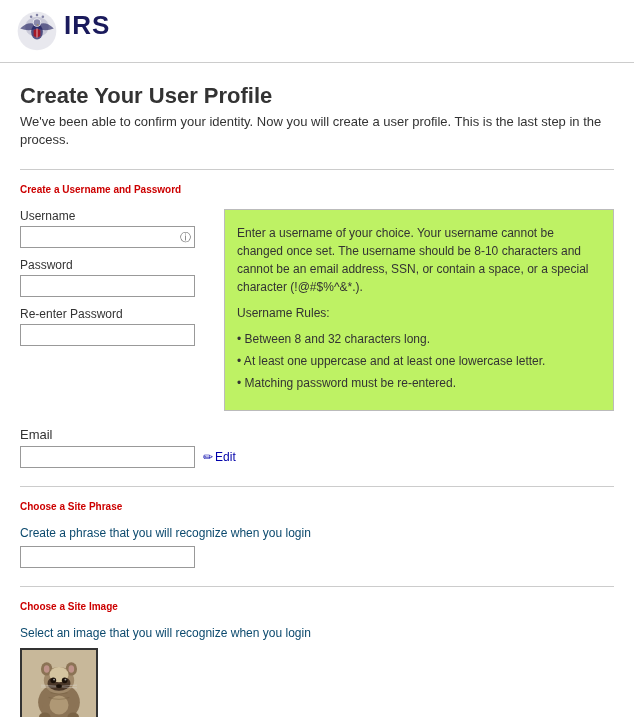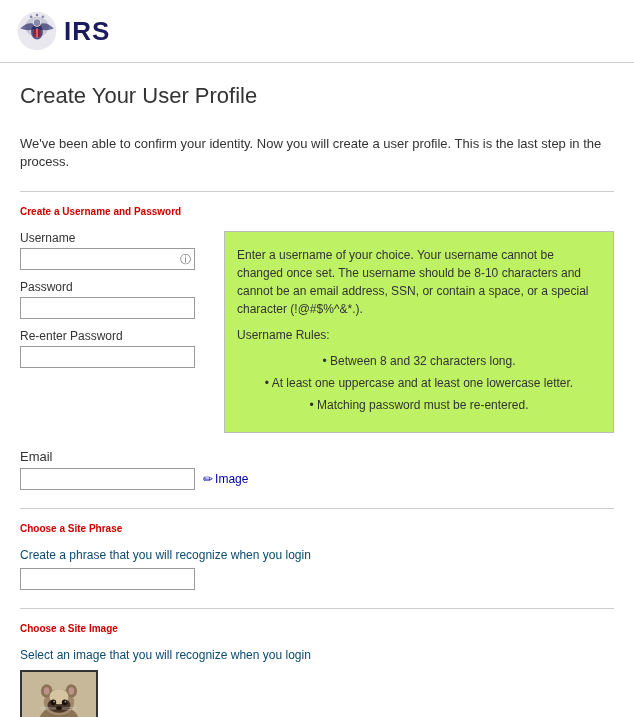--- a/index.html
+++ b/index.html
@@ -17,21 +17,20 @@
     .header {
       background: #fff;
       padding: 10px 16px 10px 16px;
       border-bottom: 1px solid #ccc;
       display: flex;
       align-items: center;
     }
 
     .irs-logo {
       display: flex;
-      align-items: center;
       gap: 6px;
     }
 
     .irs-eagle {
       width: 42px;
       height: 42px;
     }
 
     .irs-text {
       font-size: 26px;
@@ -40,23 +39,23 @@
       font-family: Arial, sans-serif;
       letter-spacing: 1px;
     }
 
     .main-content {
       padding: 20px 20px 20px 20px;
     }
 
     .page-title {
       font-size: 22px;
-      font-weight: normal;
-      color: #333;
-      margin-bottom: 26px;
+      font-weight: bold;
+      color: #333;
+      margin-bottom: 4px;
     }
 
     .page-description {
       font-size: 13px;
       color: #333;
       margin-bottom: 20px;
       line-height: 1.4;
     }
 
     .section-heading {
@@ -125,21 +124,20 @@
       color: #333;
     }
 
     .info-box p {
       margin-bottom: 8px;
     }
 
     .info-box ul {
       list-style: none;
       padding: 0;
-      text-align: center;
     }
 
     .info-box ul li {
       padding-left: 10px;
       text-indent: -10px;
       margin-bottom: 4px;
     }
 
     .email-section {
       margin-bottom: 18px;
@@ -286,21 +284,21 @@
       </div>
     </div>
   </div>
 
   <div class="email-section">
     <label>Email</label>
     <div class="email-row">
       <input type="text" style="">
       <a class="edit-link">
         <span class="pencil-icon">✏</span>
-        <span>Image</span>
+        <span>Edit</span>
       </a>
     </div>
   </div>
 
   <hr class="divider">
 
   <div class="site-phrase-section">
     <div class="section-heading">Choose a Site Phrase</div>
     <p class="section-subtext">Create a phrase that you will recognize when you login</p>
     <input type="text" style="">

